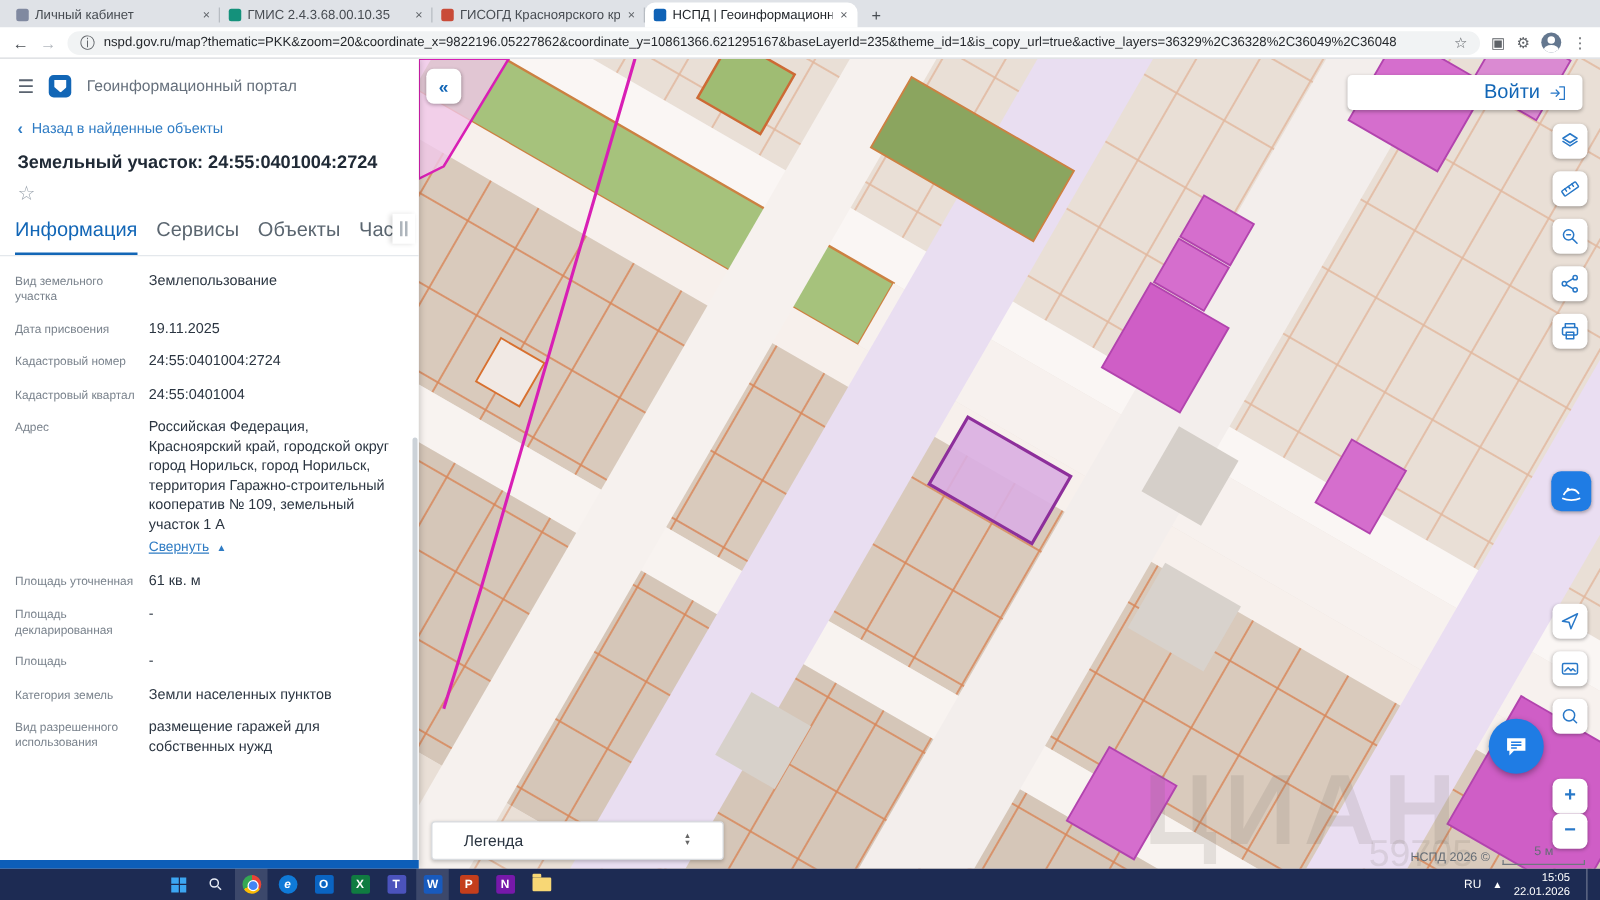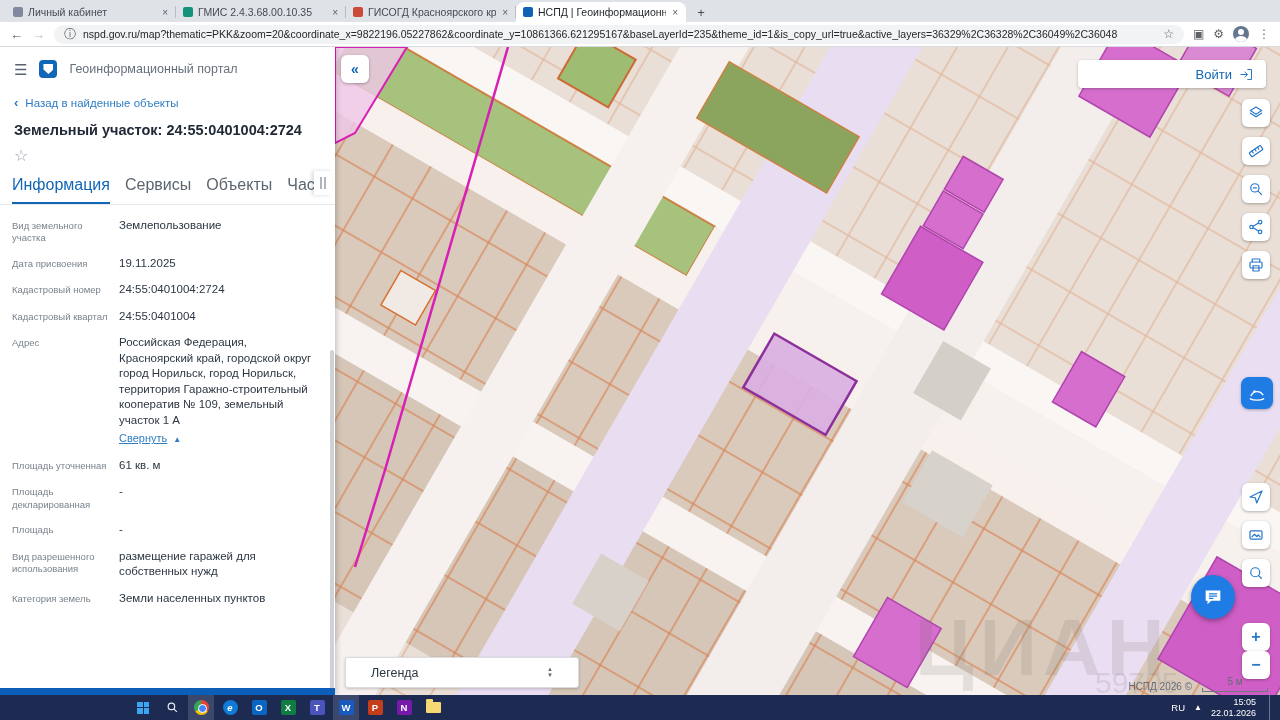--- a/index.html
+++ b/index.html
@@ -53,21 +53,21 @@
   .collapse-caret{color:#2f7cc4;font-size:8px;margin-left:6px;}
   .sb-scroll{position:absolute;right:1px;top:145px;width:4px;height:380px;background:#ccd2d8;border-radius:2px;}
   .sb-footer{height:7px;background:#0d5eb8;}
 
   
   .map{position:absolute;left:335px;top:47px;width:945px;height:648px;overflow:hidden;background:#ece4df;}
   .map svg.base{position:absolute;left:0;top:0;}
   .mbtn{position:absolute;width:28px;height:28px;background:#fff;border-radius:6px;box-shadow:0 1px 3px rgba(0,0,0,.3);display:flex;align-items:center;justify-content:center;}
   .mbtn svg,.login svg{stroke:#2878c8;fill:none;stroke-width:1.6;stroke-linecap:round;stroke-linejoin:round;}
   .collapse-panel{left:6px;top:8px;color:#1266b6;font-weight:bold;font-size:14px;}
-  .login{position:absolute;top:13px;right:14px;width:188px;height:28px;background:#fff;border-radius:4px;display:flex;align-items:center;justify-content:flex-end;gap:7px;padding:0 12px;color:#1266b6;font-size:13px;box-shadow:0 1px 3px rgba(0,0,0,.25);}
+  .login{position:absolute;top:13px;right:14px;width:188px;height:28px;background:#fff;border-radius:4px;display:flex;align-items:center;justify-content:flex-end;gap:7px;padding:0 12px;color:#1266b6;font-size:16px;box-shadow:0 1px 3px rgba(0,0,0,.25);}
   .fab{position:absolute;right:45px;top:528px;width:44px;height:44px;border-radius:50%;background:#1f7ce4;display:flex;align-items:center;justify-content:center;box-shadow:0 2px 5px rgba(0,0,0,.35);}
   .assistant{position:absolute;right:7px;top:330px;width:32px;height:32px;border-radius:8px;background:#1f7ce4;display:flex;align-items:center;justify-content:center;box-shadow:0 1px 3px rgba(0,0,0,.3);}
   .assistant svg{stroke:#fff;fill:none;stroke-width:1.7;stroke-linecap:round;}
   .zbtn{font-size:16px;color:#2878c8;font-weight:bold;}
   .legend{position:absolute;left:10px;bottom:7px;width:234px;height:31px;background:#fff;border:1px solid #d9dce0;border-radius:3px;display:flex;align-items:center;justify-content:space-between;padding:0 25px;font-size:12.5px;color:#2c3642;box-shadow:0 1px 3px rgba(0,0,0,.2);}
   .udc{display:flex;flex-direction:column;align-items:center;line-height:5px;font-size:6px;color:#666;gap:1px;}
   .mapmeta{position:absolute;right:12px;bottom:3px;display:flex;align-items:flex-end;gap:10px;font-size:10px;color:#646c75;}
   .scale{width:66px;text-align:center;}
   .scale .bar{height:4px;border:1px solid #70777f;border-top:none;margin-top:1px;}
 
@@ -337,26 +337,26 @@
       </div>
       <div class="frow">
         <div class="flabel">Площадь декларированная</div>
         <div class="fvalue">-</div>
       </div>
       <div class="frow">
         <div class="flabel">Площадь</div>
         <div class="fvalue">-</div>
       </div>
       <div class="frow">
+        <div class="flabel">Категория земель</div>
+        <div class="fvalue">Земли населенных пунктов</div>
+      </div>
+      <div class="frow">
         <div class="flabel">Вид разрешенного использования</div>
         <div class="fvalue">размещение гаражей для собственных нужд</div>
-      </div>
-      <div class="frow">
-        <div class="flabel">Категория земель</div>
-        <div class="fvalue">Земли населенных пунктов</div>
       </div>
       <div class="sb-scroll"></div>
     </div>
     <div class="sb-footer"></div>
   </div>
 
   <div class="taskbar">
     <div class="tb-icons">
       <span class="tbi">
           <span class="winlogo">

